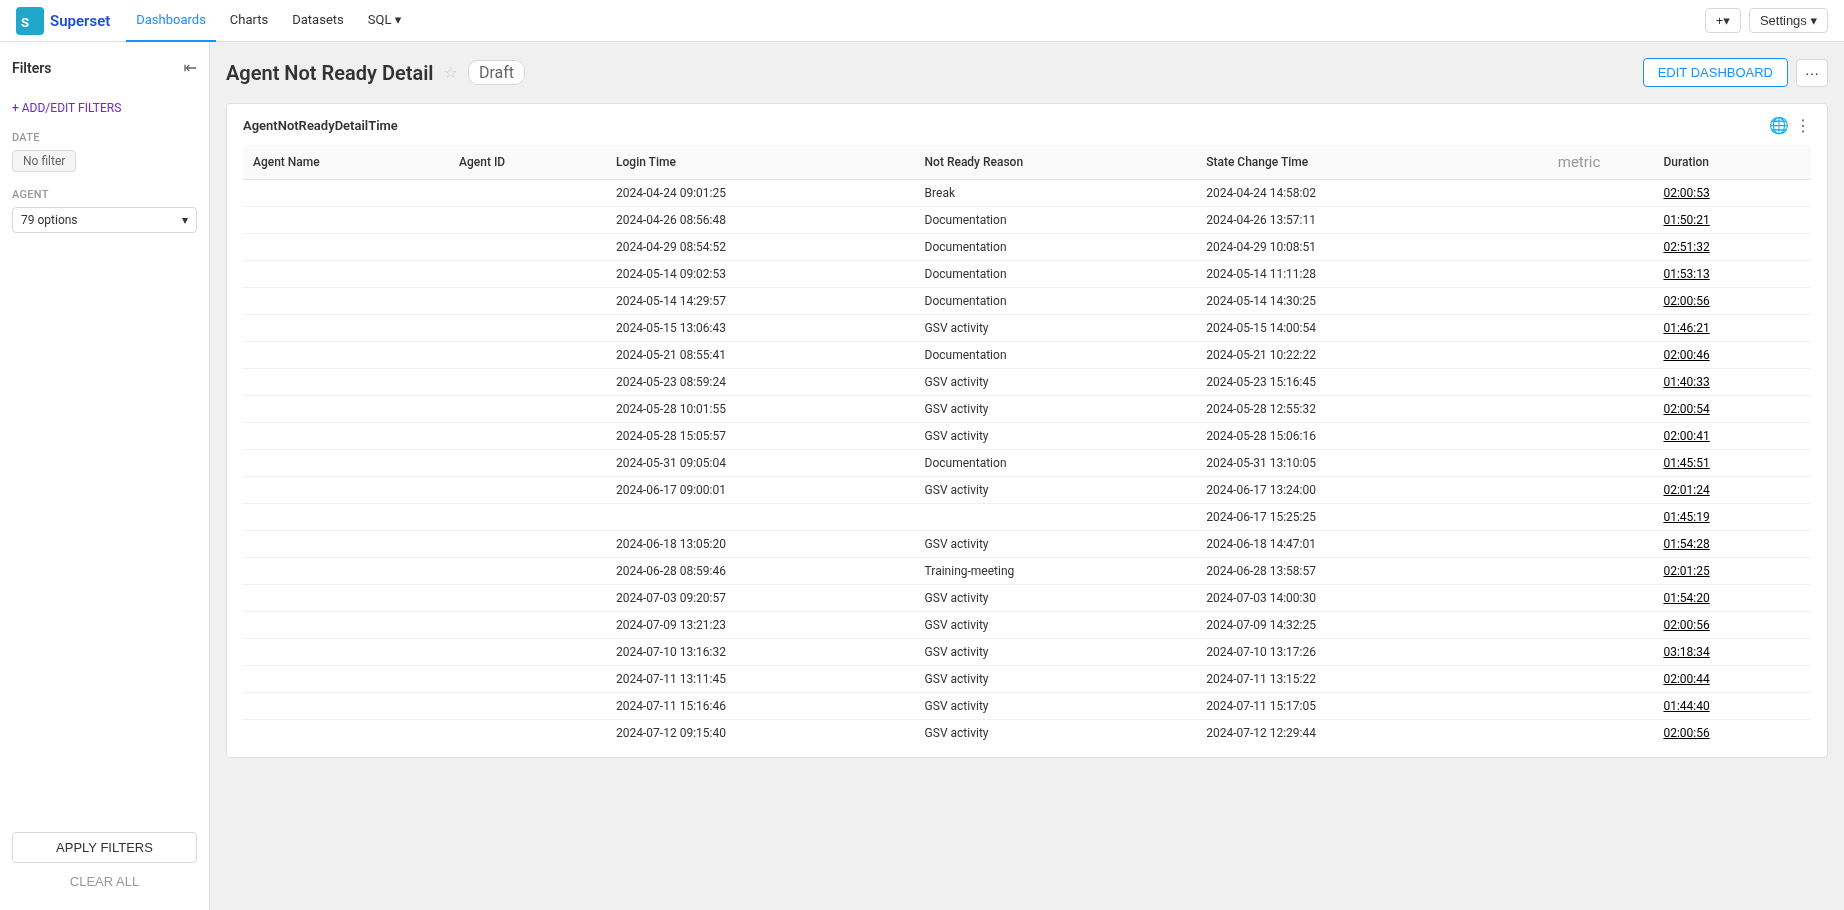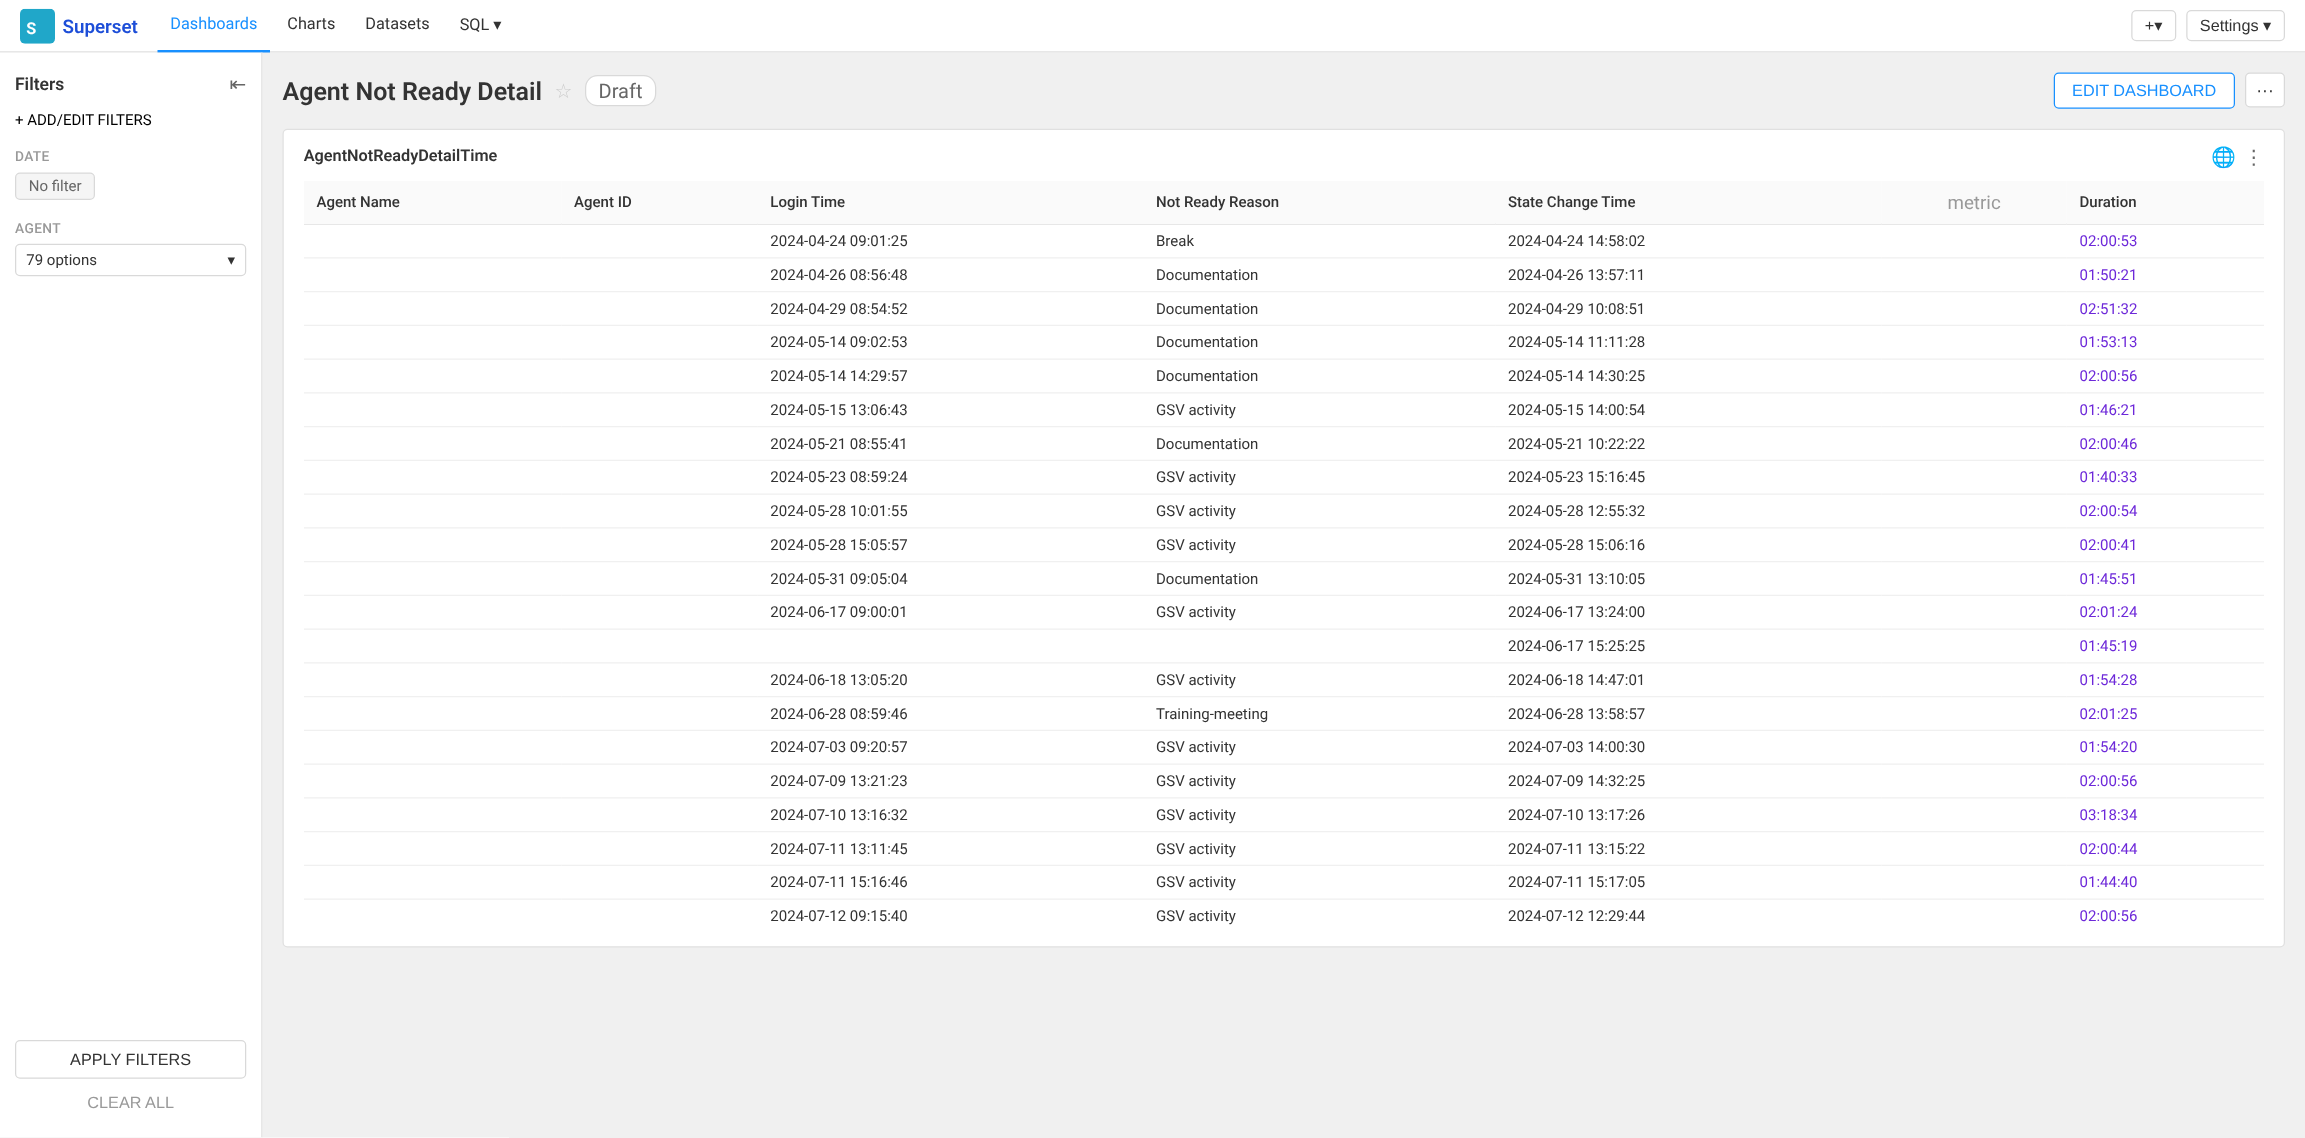--- a/index.html
+++ b/index.html
@@ -34,22 +34,22 @@
     
     .sidebar {
       width: 210px; min-width: 210px; background: #fff;
       border-right: 1px solid #e0e0e0; display: flex; flex-direction: column;
       padding: 16px 12px;
     }
     .sidebar-header { display: flex; align-items: center; justify-content: space-between; margin-bottom: 12px; }
     .sidebar-title { font-size: 14px; font-weight: 600; }
     .collapse-btn { cursor: pointer; color: #666; font-size: 16px; }
     .add-filter-btn {
-      display: flex; align-items: center; gap: 4px; color: #000000;
-      font-size: 12px; cursor: pointer; margin-bottom: 16px;
+      display: flex; align-items: center; gap: 4px; color: #6d28d9;
+      font-size: 12px; cursor: pointer; margin-bottom: 16px; margin-top: 12px;
     }
     .filter-section { margin-bottom: 16px; }
     .filter-label { font-size: 11px; color: #999; margin-bottom: 6px; font-weight: 500; text-transform: uppercase; letter-spacing: 0.3px; }
     .filter-chip {
       display: inline-block; background: #f5f5f5; border: 1px solid #d9d9d9;
       border-radius: 4px; padding: 3px 10px; font-size: 12px; color: #666;
       cursor: pointer;
     }
     .filter-select {
       width: 100%; border: 1px solid #d9d9d9; border-radius: 4px; padding: 5px 8px;
@@ -69,21 +69,21 @@
 
     
     .main-content { flex: 1; overflow: auto; padding: 16px; }
     .dashboard-header { display: flex; align-items: center; gap: 10px; margin-bottom: 16px; }
     .dashboard-title { font-size: 20px; font-weight: 600; color: #333; }
     .star-icon { color: #ccc; cursor: pointer; font-size: 16px; }
     .draft-badge {
       background: #fff; border: 1px solid #d9d9d9; border-radius: 10px;
       padding: 2px 10px; font-size: 16px; color: #666;
     }
-    .dashboard-header-right { margin-left: auto; display: flex; align-items: flex-start; gap: 8px; }
+    .dashboard-header-right { margin-left: auto; display: flex; align-items: flex-end; gap: 8px; }
     .edit-dashboard-btn {
       padding: 6px 14px; border: 1px solid #1890ff; border-radius: 4px;
       color: #1890ff; background: #fff; font-size: 13px; cursor: pointer; font-weight: 500;
     }
     .more-btn {
       padding: 5px 8px; border: 1px solid #d9d9d9; border-radius: 4px;
       background: #fff; cursor: pointer; font-size: 14px; color: #333;
     }
 
     
@@ -98,21 +98,21 @@
 
     
     .table-wrapper { overflow-y: auto; max-height: 600px; position: relative; }
     table { width: 100%; border-collapse: collapse; font-size: 12px; }
     thead tr { background: #fafafa; }
     th {
       padding: 8px 10px; text-align: left; font-weight: 500; color: #333;
       border-bottom: 1px solid #e0e0e0; white-space: nowrap; position: sticky; top: 0; background: #fafafa; z-index: 1;
     }
     td { padding: 6px 10px; border-bottom: 1px solid #f0f0f0; color: #333; white-space: nowrap; }
-    .duration-val { color: #6d28d9; }
+    .duration-val { color: #000000; text-decoration: underline; }
     .metric-header { text-align: center; color: #999; font-size: 15px; font-weight: 400; }
   </style>
 </head>
 <body>
 
 <nav class="topnav">
   <div class="topnav-logo">
 
     <svg class="logo-icon" viewBox="0 0 28 28">
       <rect width="28" height="28" rx="4" fill="#20A7C9"></rect>

